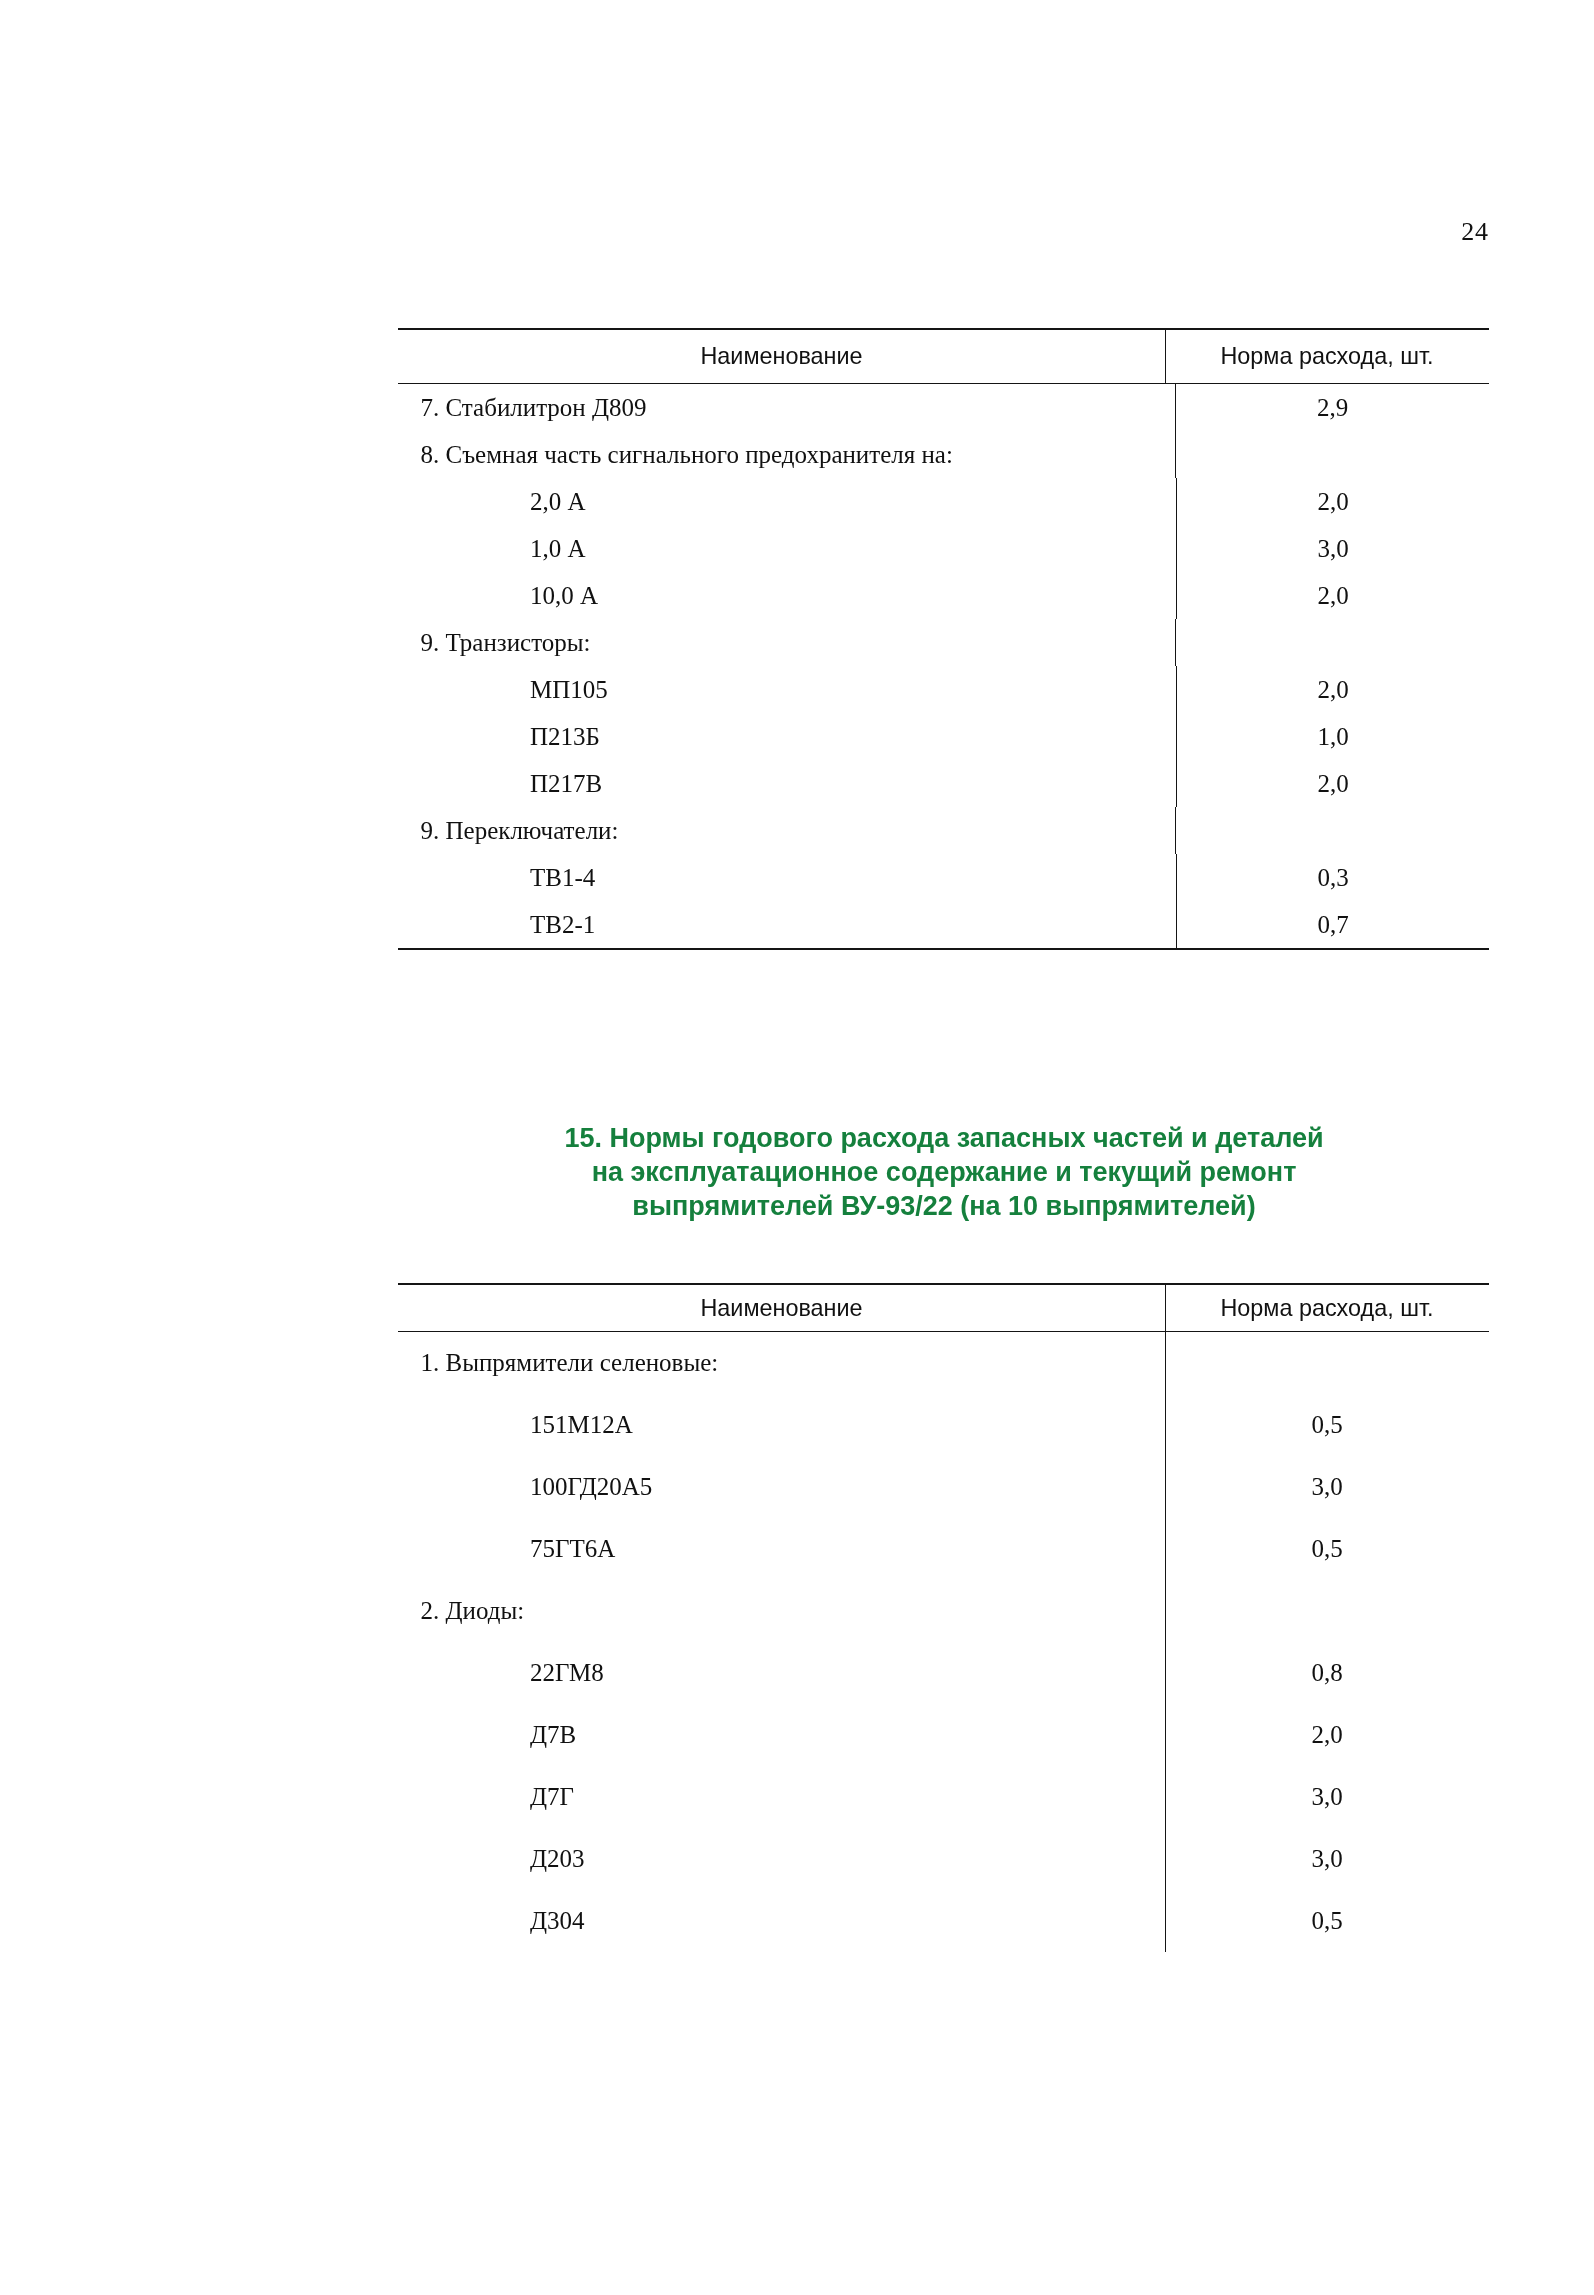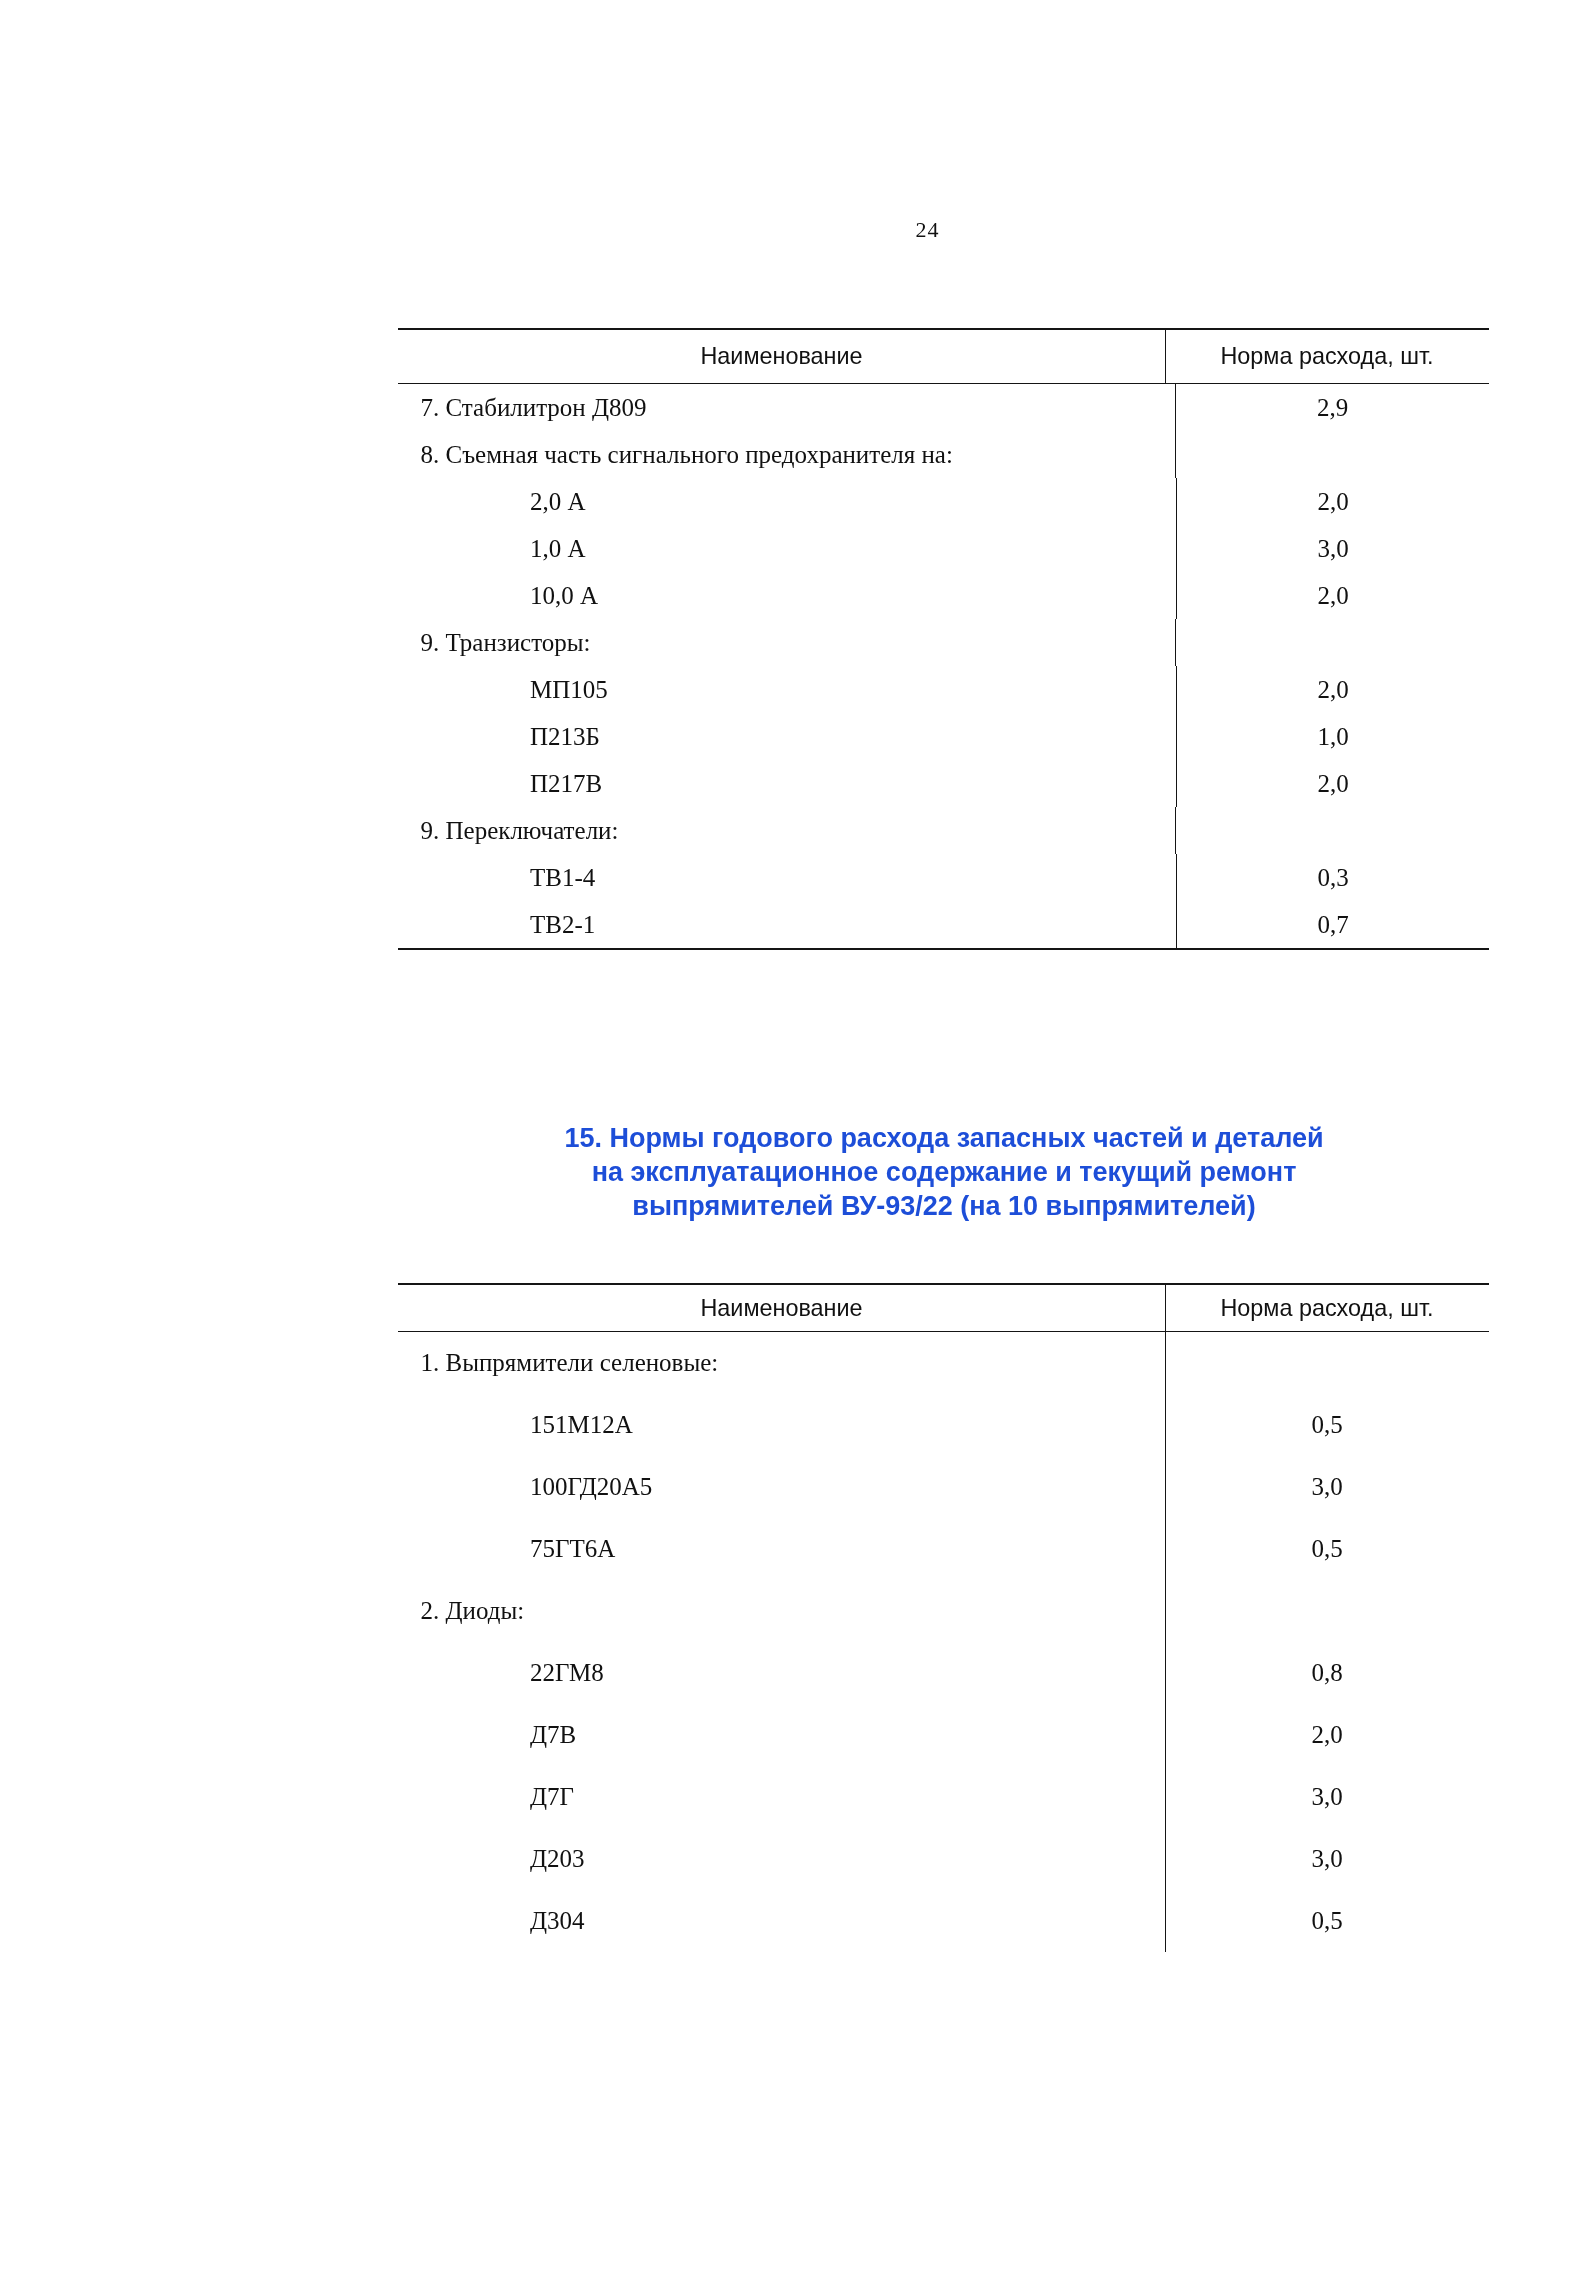--- a/index.html
+++ b/index.html
@@ -9,24 +9,24 @@
     width: 1595px;
     height: 2295px;
     background: #ffffff;
     color: #111111;
     font-family: "Liberation Serif", serif;
     overflow: hidden;
   }
   .page-number {
     position: absolute;
     top: 217px;
-    left: 382px;
+    left: 398px;
     width: 1091px;
-    text-align: center;
-    font-size: 22px;
+    text-align: right;
+    font-size: 26px;
     letter-spacing: 0.9px;
   }
   .table {
     position: absolute;
     left: 398px;
     width: 1091px;
     border-top: 2.6px solid #151515;
     margin-top: 28px;
   }
   .table1 { top: 300px; border-bottom: 2.6px solid #151515; }
@@ -64,21 +64,21 @@
   .section-title {
     position: absolute;
     top: 1121px;
     left: 329px;
     width: 1230px;
     text-align: center;
     font-family: "Liberation Sans", sans-serif;
     font-weight: 700;
     font-size: 27px;
     line-height: 34px;
-    color: #1d4ed8;
+    color: #15803d;
   }
 </style>
 </head>
 <body>
 
 <div class="page">
 
   <div class="page-number">24</div>
 
   <div class="table table1">

